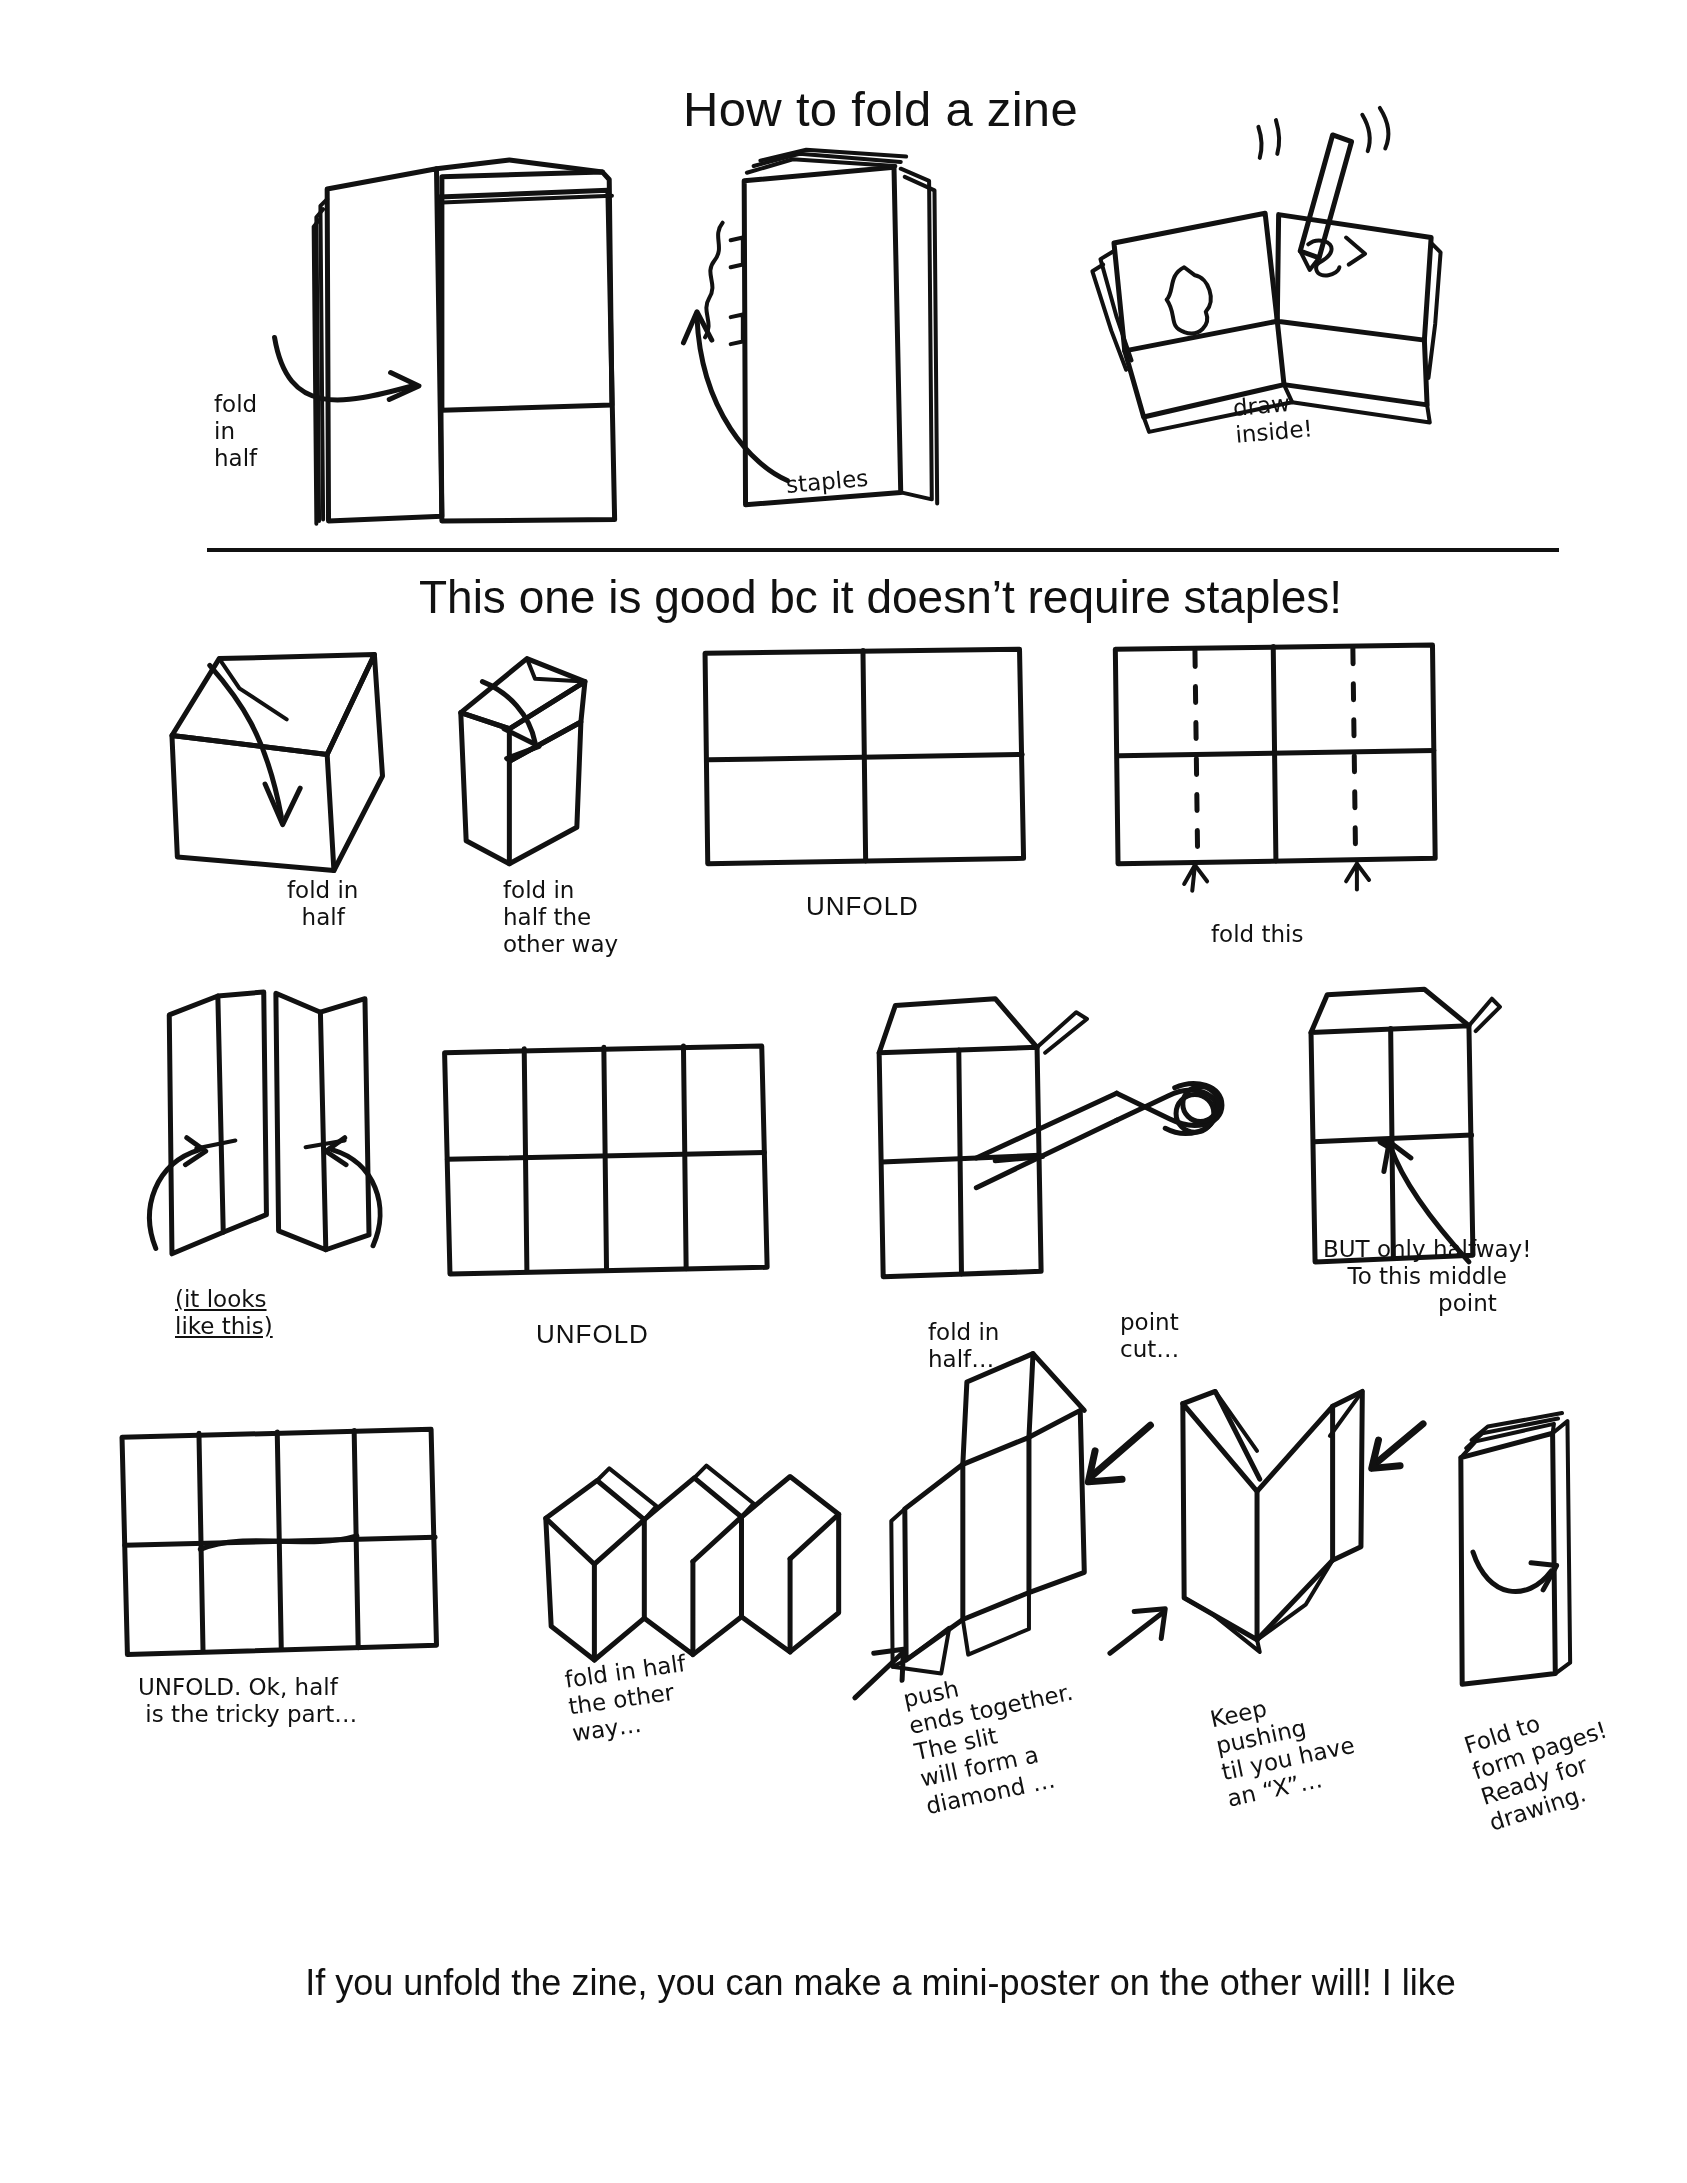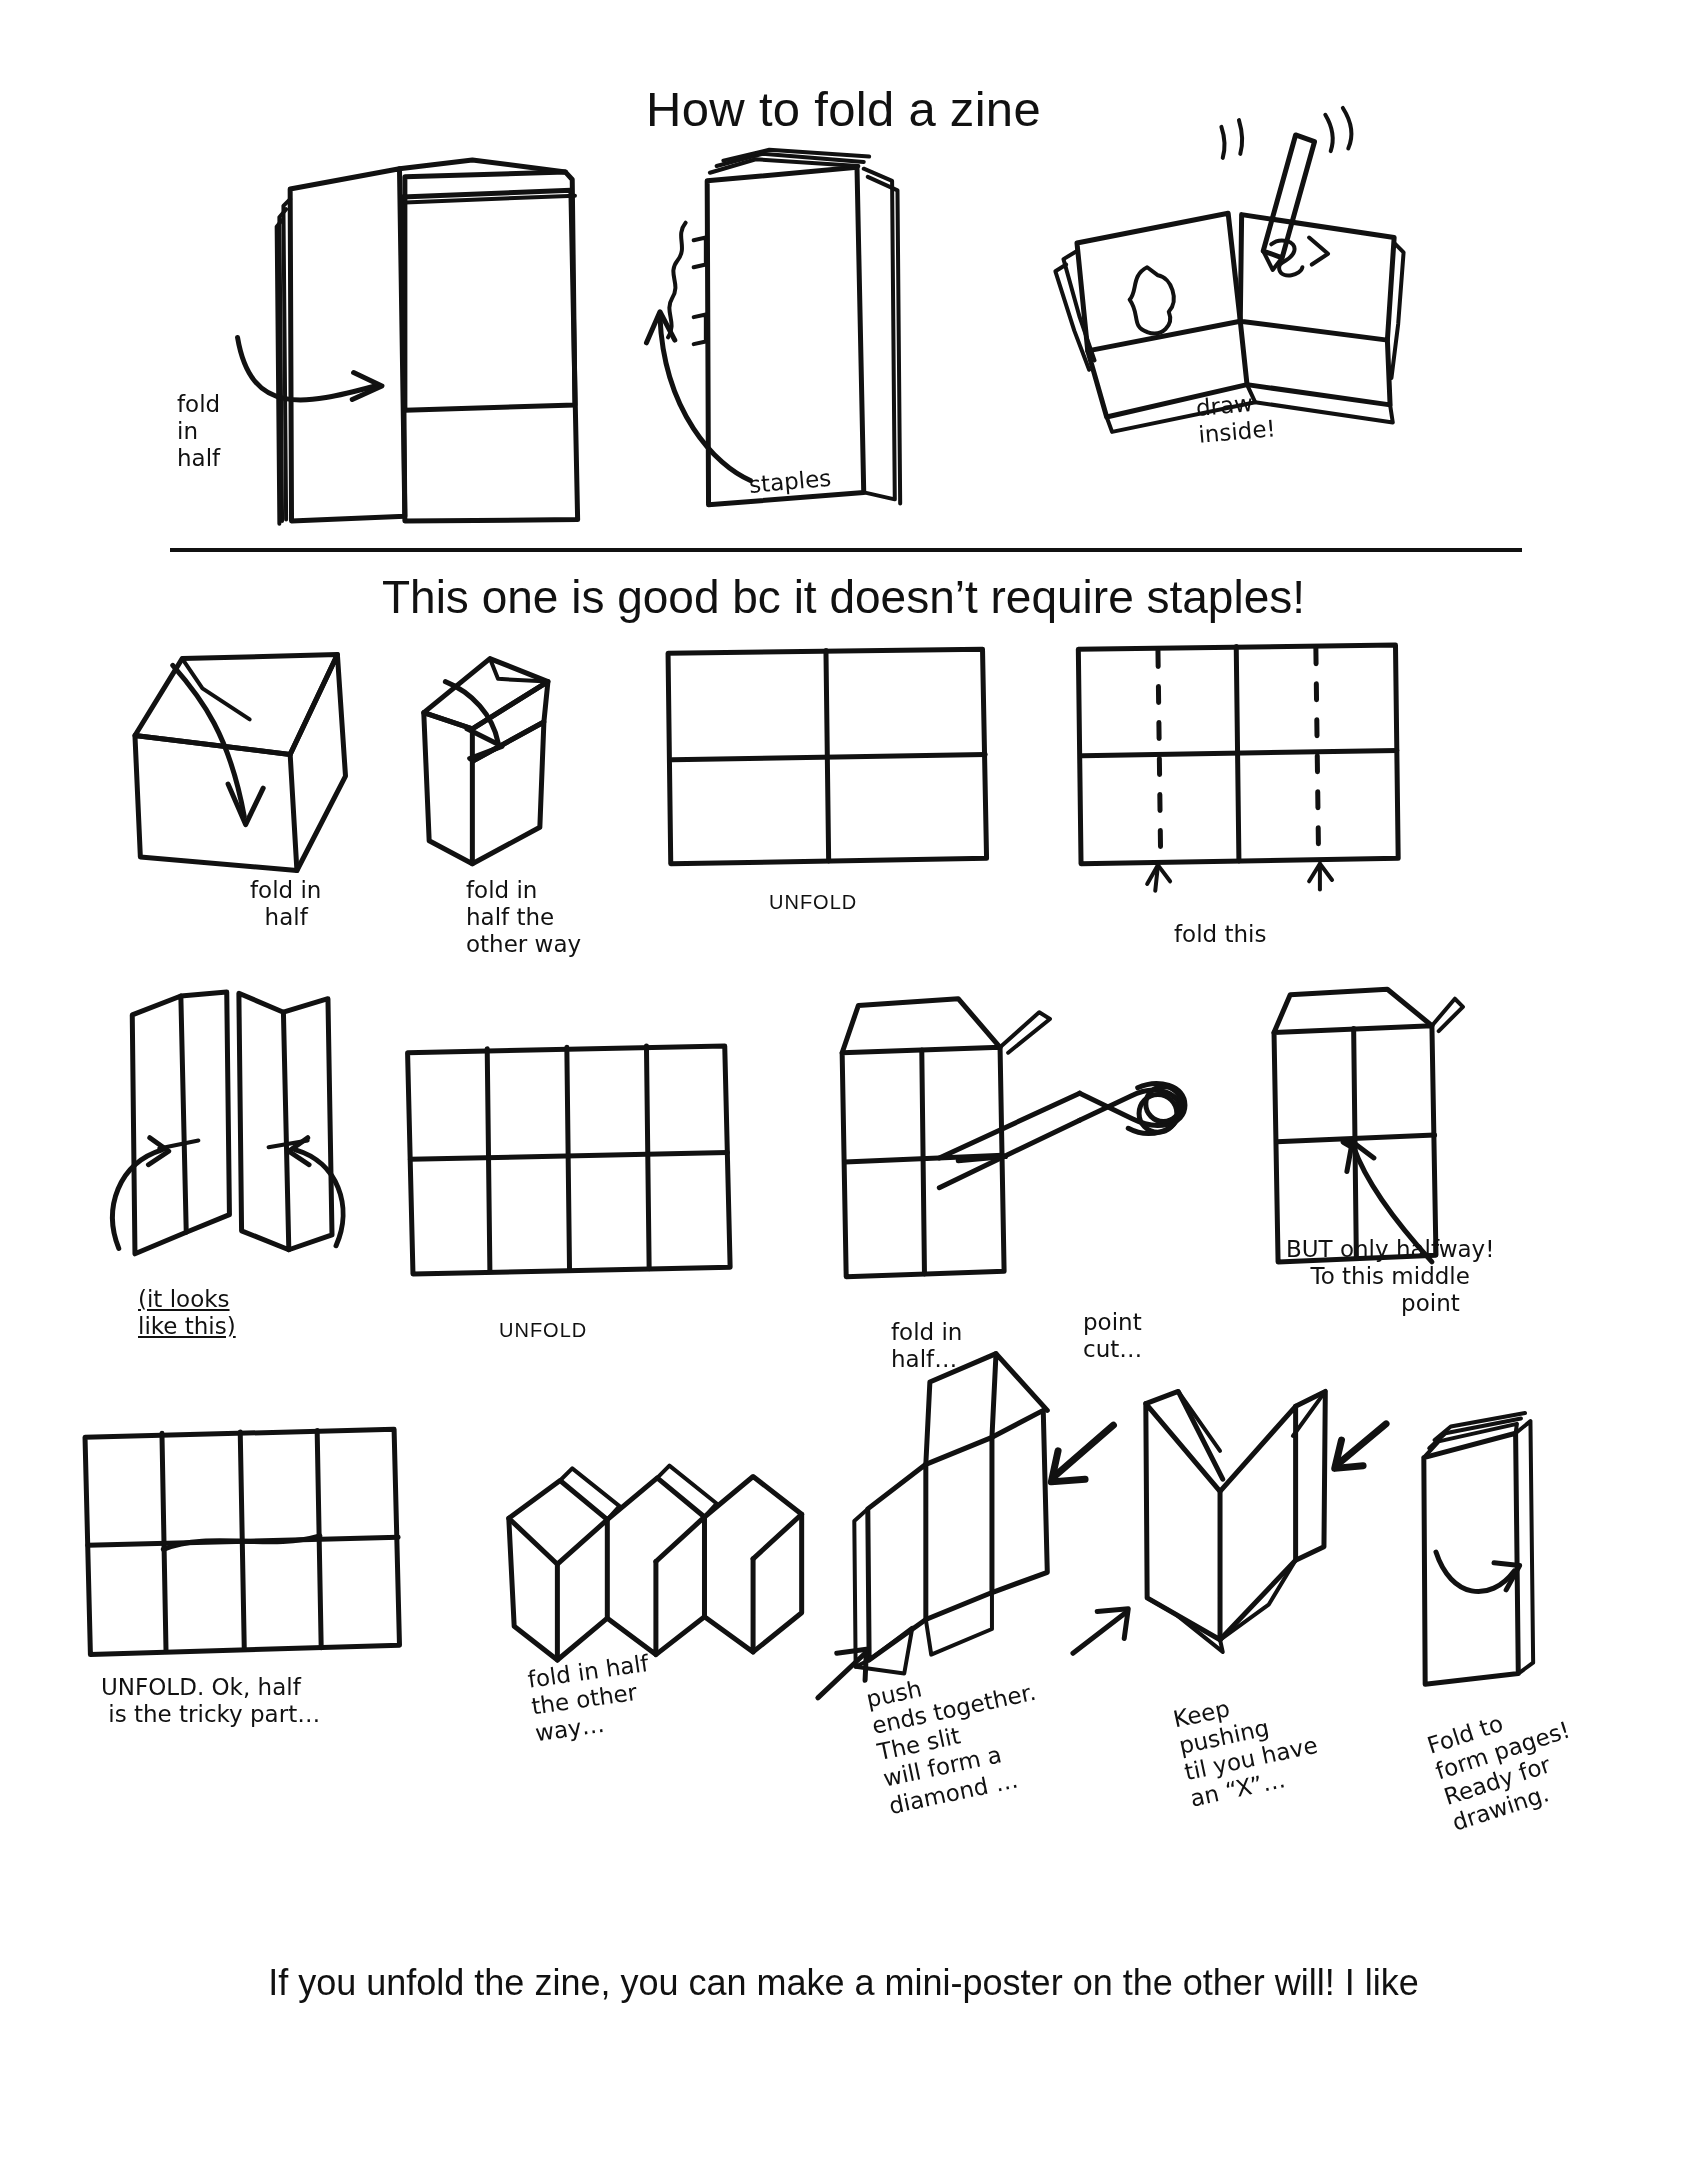--- a/index.html
+++ b/index.html
@@ -11,20 +11,21 @@
     width: 1687px;
     height: 2183px;
     font-family: "Liberation Sans", sans-serif;
     color: #111111;
     position: relative;
     overflow: hidden;
   }
   .page {
     position: absolute;
     inset: 0;
+    margin-left: 37px;
   }
   
   .title {
     position: absolute;
     top: 81px;
     left: 0;
     width: 1687px;
     text-align: center;
     font-size: 49px;
     letter-spacing: 0.3px;
@@ -61,21 +62,21 @@
 
   
   .hw {
     position: absolute;
     font-family: "DejaVu Sans", sans-serif;
     font-size: 23px;
     line-height: 1.18;
     color: #111111;
     white-space: pre;
   }
-  .hw.caps { font-family: "Liberation Sans", sans-serif; letter-spacing: 1px; font-size: 20px; }
+  .hw.caps { font-family: "Liberation Sans", sans-serif; letter-spacing: 1px; font-size: 26px; }
   .rot-n8 { transform: rotate(-8deg); transform-origin: left top; }
   .rot-n12 { transform: rotate(-12deg); transform-origin: left top; }
   .rot-n18 { transform: rotate(-18deg); transform-origin: left top; }
   .rot-n5 { transform: rotate(-5deg); transform-origin: left top; }
 
   
   svg.art {
     position: absolute;
     left: 0;
     top: 0;

